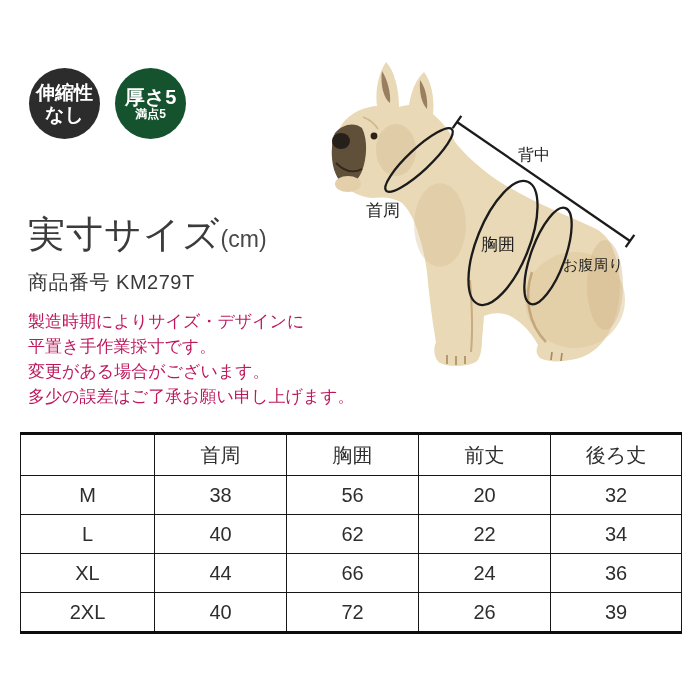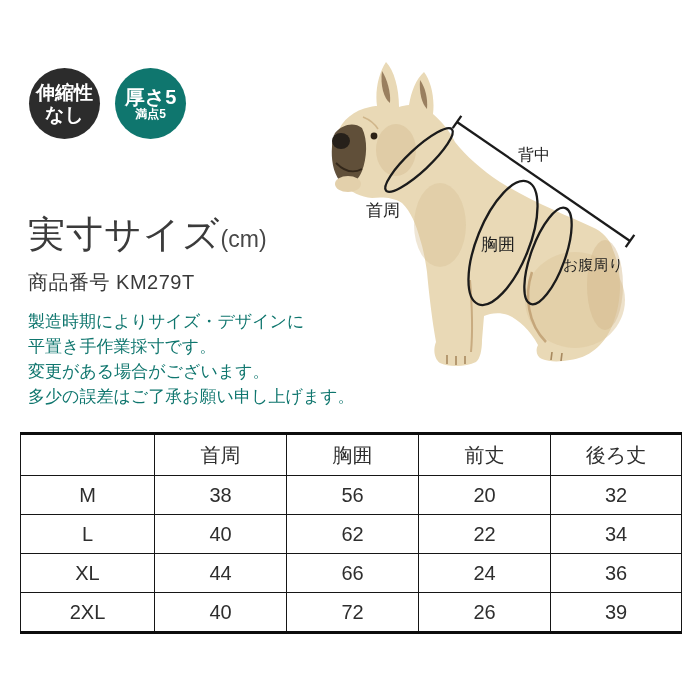--- a/index.html
+++ b/index.html
@@ -6,35 +6,35 @@
   body{width:700px;height:700px;font-family:"Liberation Sans",sans-serif;}
   .canvas{position:relative;width:700px;height:700px;background:#ffffff;overflow:hidden;}
 
   
   .badge{position:absolute;top:68px;width:71px;height:71px;border-radius:50%;
          display:flex;flex-direction:column;align-items:center;justify-content:center;
          color:#ffffff;font-weight:bold;line-height:1.12;text-align:center;}
   .badge-dark{left:29px;background:#2c2c2c;}
   .badge-dark .l1{font-size:19px;}
   .badge-dark .l2{font-size:19px;}
-  .badge-pink{left:115px;background:#0f766e;}
+  .badge-pink{left:115px;background:#14532d;}
   .badge-pink .l1{font-size:20px;}
   .badge-pink .l2{font-size:12px;}
 
   
   .dog{position:absolute;left:320px;top:30px;width:360px;height:360px;}
   .anno-text{font-family:"Liberation Sans",sans-serif;font-weight:500;fill:#1d1d1d;}
 
   
   .info{position:absolute;left:28px;top:210px;width:350px;color:#3d3d3d;}
   .title-row{display:flex;align-items:baseline;}
   .title{font-size:37px;letter-spacing:1px;color:#3b3b3b;}
   .unit{font-size:23px;color:#474747;}
   .product{margin-top:9px;font-size:20px;color:#3a3a3a;letter-spacing:.5px;}
-  .notes{margin-top:13px;font-size:17px;line-height:25px;color:#0f766e;}
+  .notes{margin-top:13px;font-size:17px;line-height:25px;color:#be185d;}
 
   
   .size-table{position:absolute;left:20px;top:432px;width:661px;border-collapse:collapse;
               table-layout:fixed;font-size:20px;color:#2e2e2e;
               border-top:3px solid #0d0d0d;border-bottom:3px solid #0d0d0d;background:#fff;}
   .size-table th,.size-table td{border:1px solid #161616;font-weight:normal;text-align:center;
               vertical-align:middle;padding:0;height:38px;}
   .size-table thead th{height:40px;}
 </style>
 </head>

